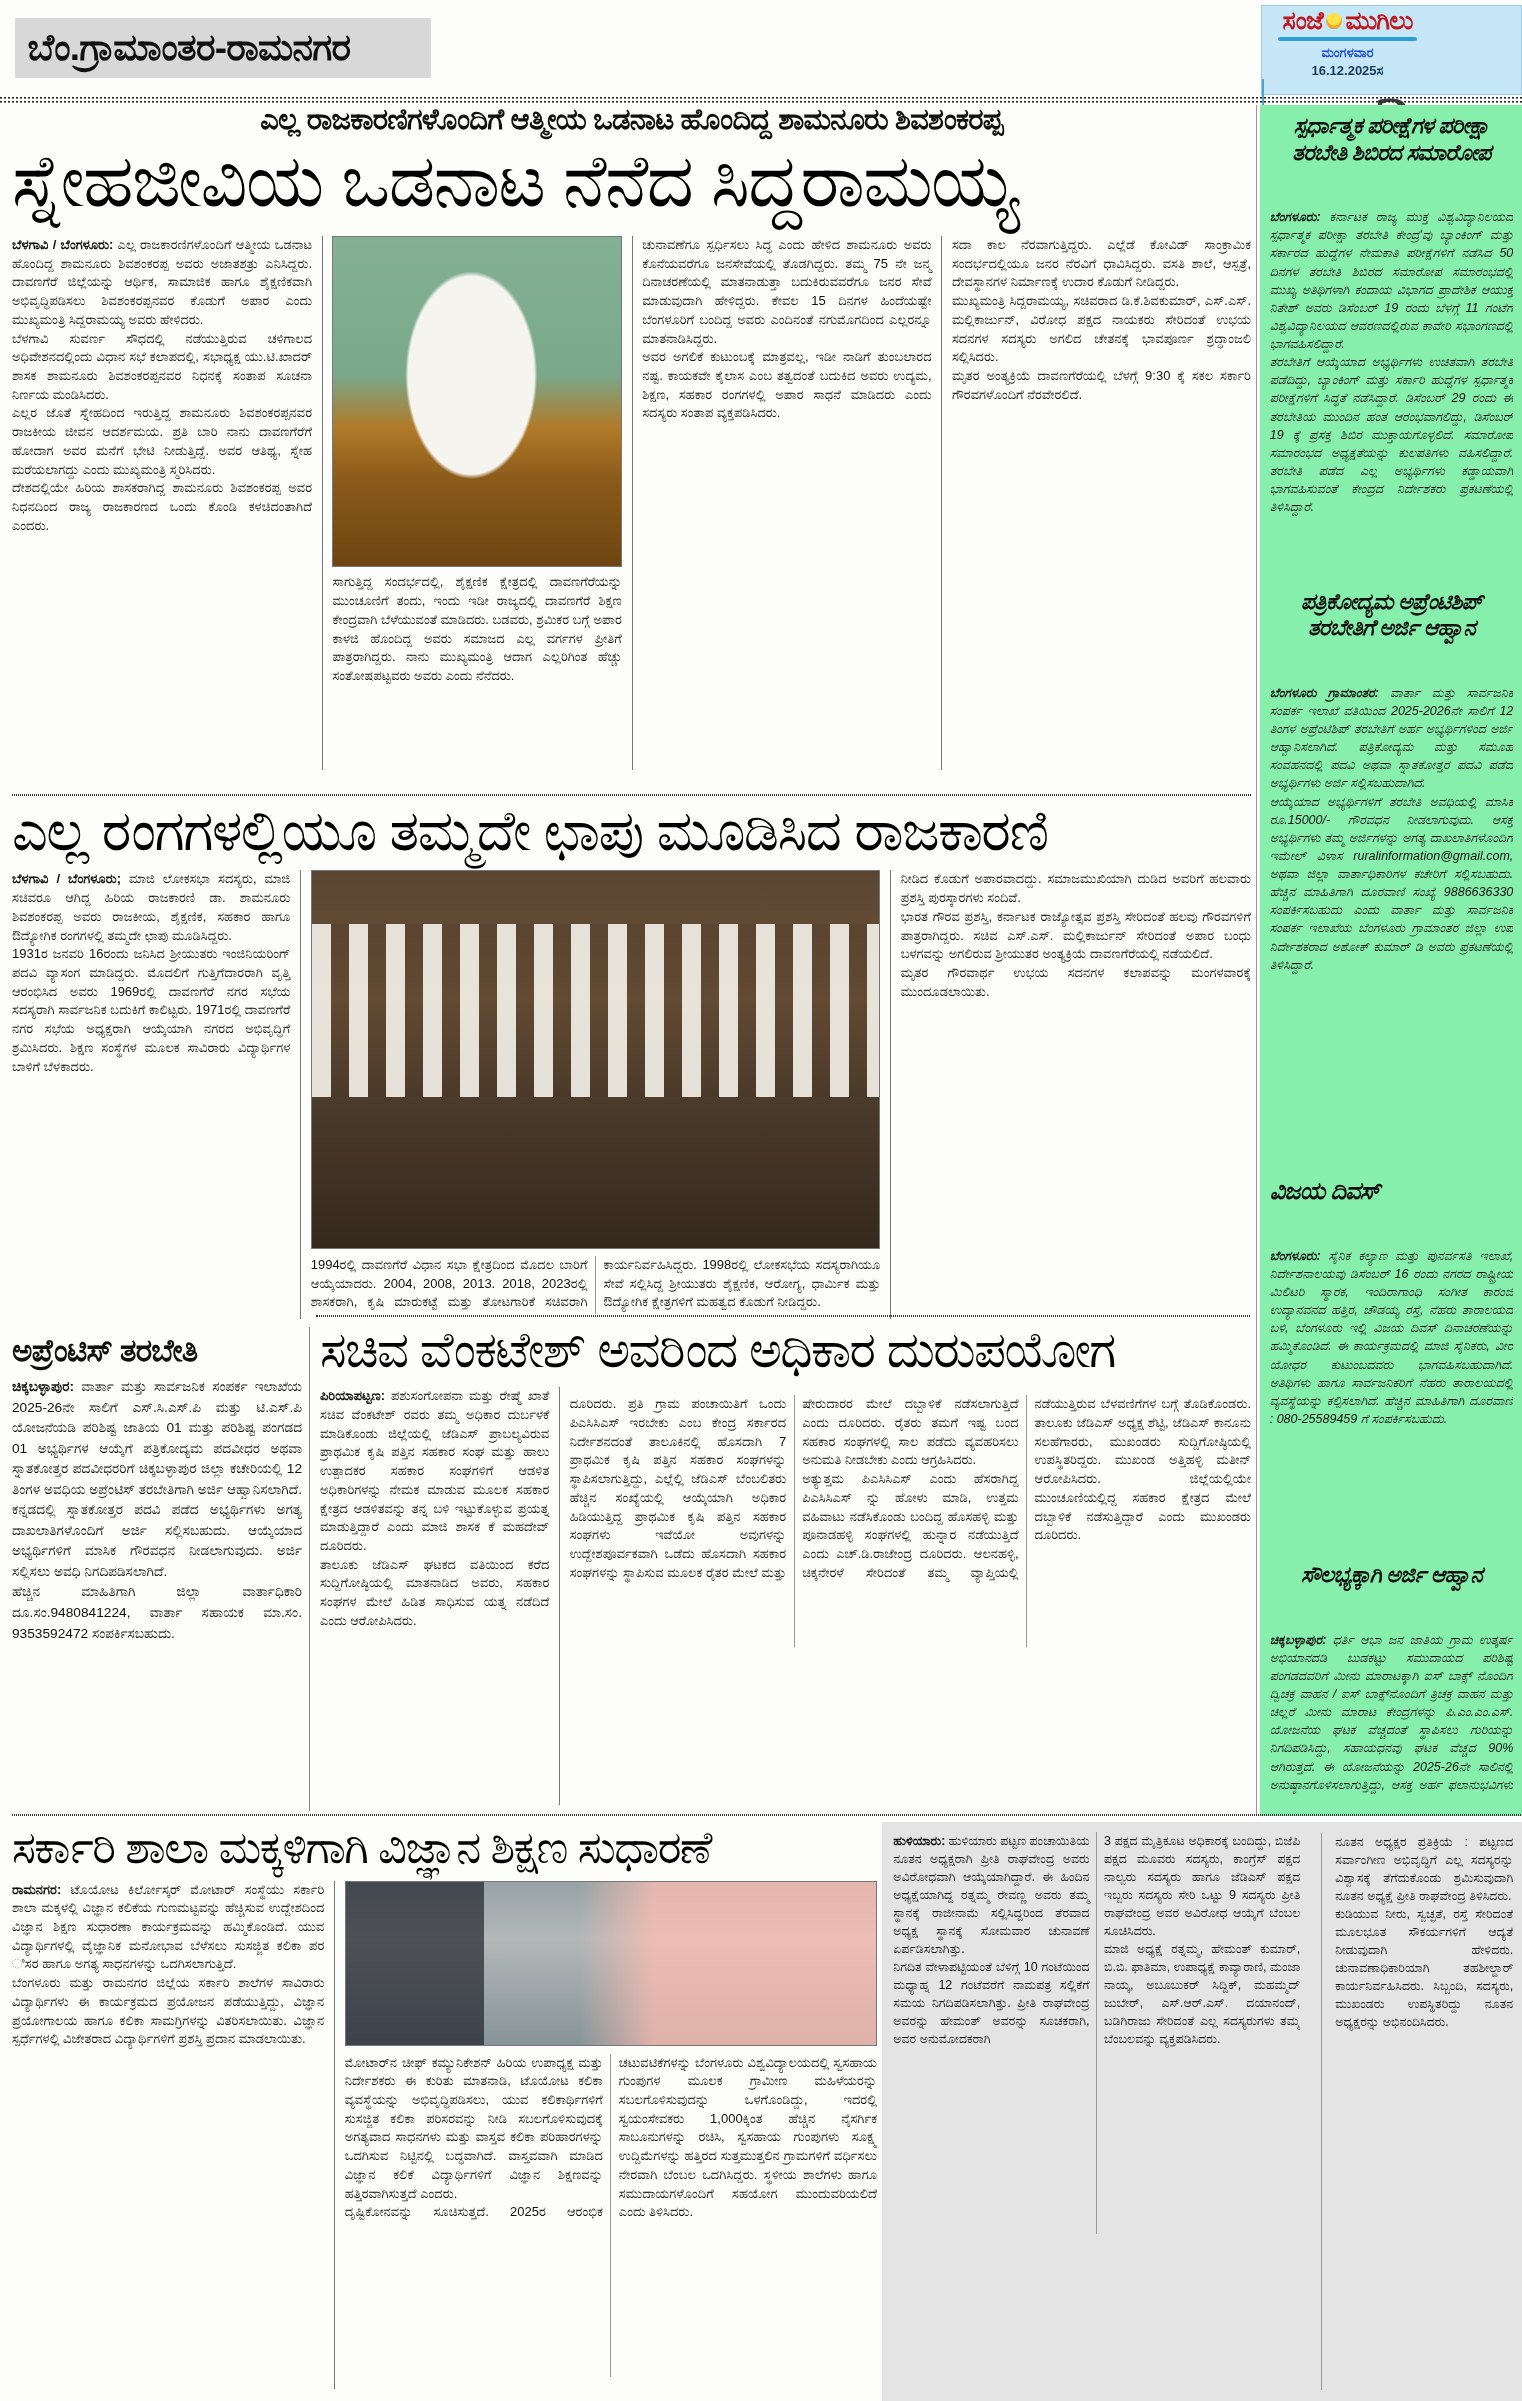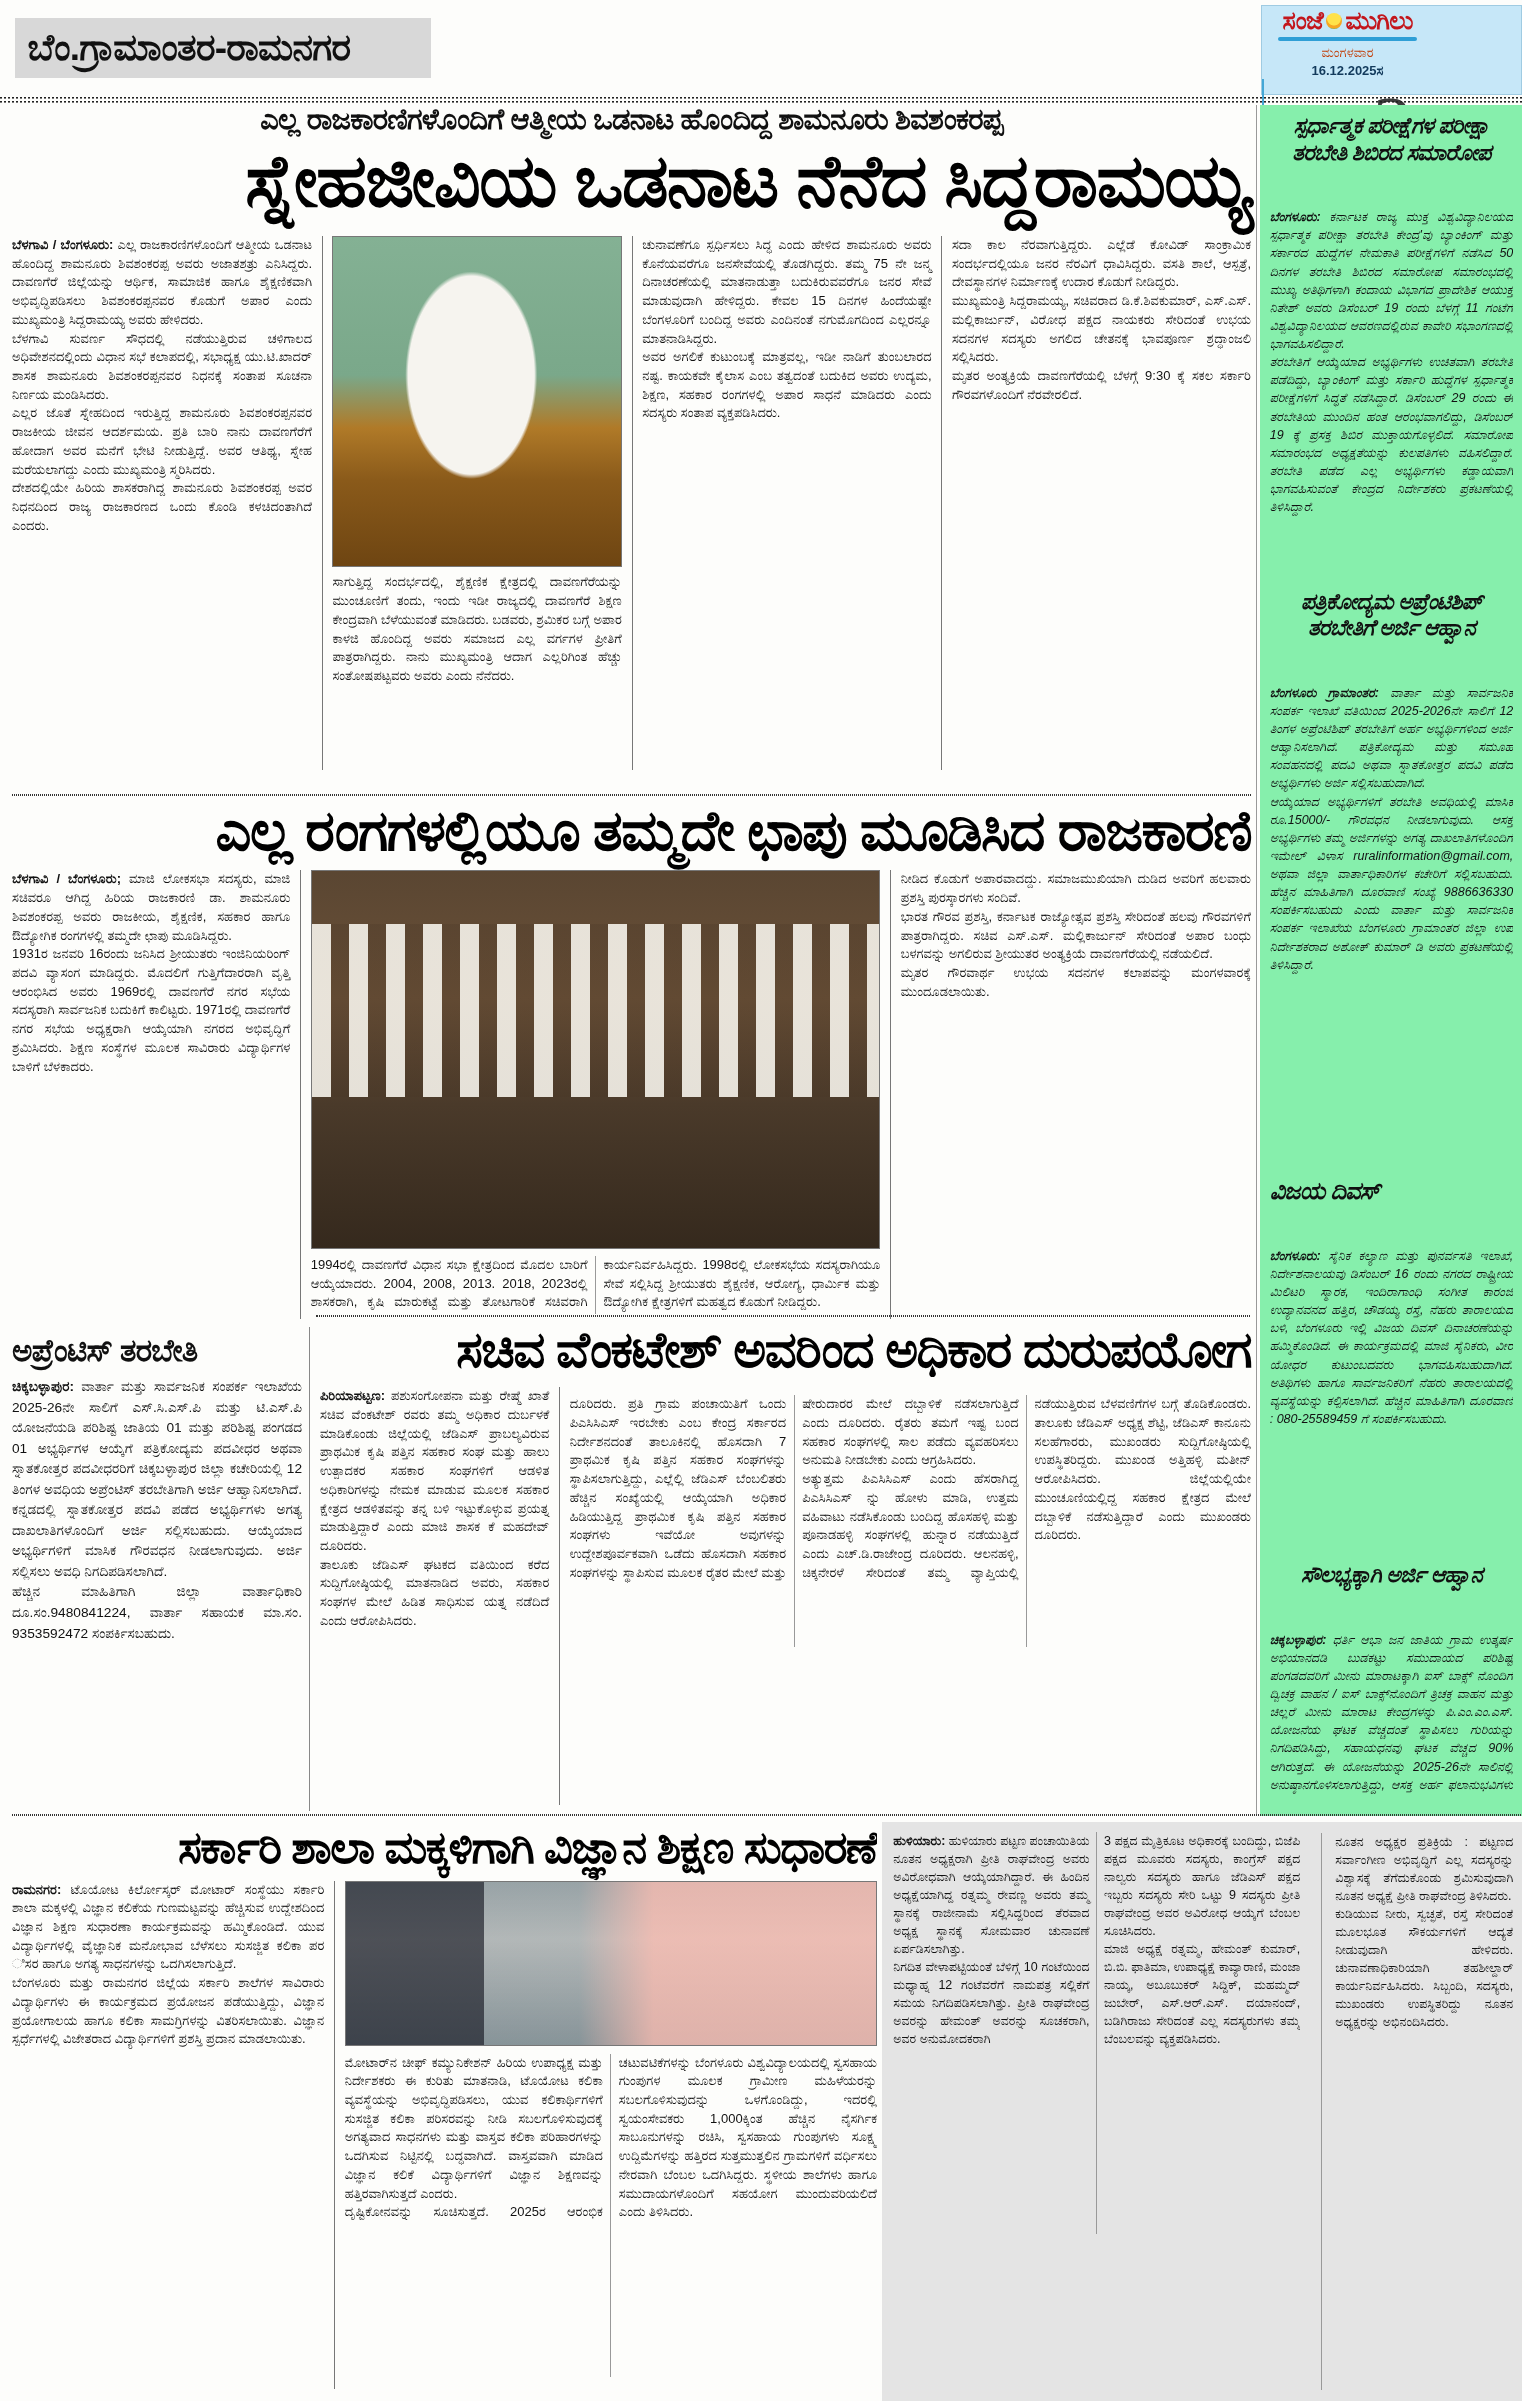--- a/index.html
+++ b/index.html
@@ -11,33 +11,33 @@
   .region-box{left:14.5px;top:18px;width:416px;height:60px;background:#d8d8d8;
               display:flex;align-items:center;padding-left:13px;box-sizing:border-box;
               font-size:37px;font-weight:800;letter-spacing:-0.8px;}
   .masthead-box{left:1261px;top:4.8px;width:261px;height:90px;background:#c6e7f8;
                 display:flex;align-items:stretch;box-sizing:border-box;border:0.8px solid #9fcbe2;flex-direction:column;}
   .mast-left{width:171px;display:flex;flex-direction:column;align-items:center;justify-content:center;gap:1.6px;}
   .mast-title{font-size:25px;font-weight:900;color:#c3161c;display:flex;align-items:center;gap:3.2px;letter-spacing:-0.8px;}
   .sun{width:16px;height:16px;border-radius:50%;display:inline-block;
        background:radial-gradient(circle at 50% 35%,#ffe24a 0 6.5px,#f5a623 7.3px 9.7px,#4a9e3f 10.5px);}
   .mast-bar{width:139px;height:4px;border-radius:2.4px;background:#2f9fd6;}
-  .mast-day{font-size:13px;font-weight:400;color:#c2410c;margin-top:2.4px;}
+  .mast-day{font-size:13px;font-weight:700;color:#1d4ed8;margin-top:2.4px;}
   .mast-date{font-size:13px;font-weight:700;color:#123a5c;}
   .mast-num{flex:1;display:flex;align-items:center;justify-content:center;
             font-size:79px;font-weight:300;color:#3c3c3c;border-left:2.4px solid #44a7d6;
             font-family:"Liberation Serif",serif;}
   .dotband{height:5.6px;background-image:
       repeating-linear-gradient(90deg,#222 0 1.6px,transparent 1.6px 4px),
       repeating-linear-gradient(90deg,#222 0 1.6px,transparent 1.6px 4px);
       background-size:100% 1.6px,100% 1.6px;background-position:0 0,0 4px;background-repeat:no-repeat;}
 
   
   .kicker{text-align:center;font-size:29px;font-weight:800;letter-spacing:-0.8px;}
-  .headline{text-align:right;font-weight:700;color:#000;line-height:1.02;letter-spacing:-1.6px;}
+  .headline{text-align:left;font-weight:400;color:#000;line-height:1.02;letter-spacing:-1.6px;}
   .bt{font-size:13px;line-height:1.44;text-align:justify;white-space:pre-line;margin:0;}
   .dl{font-weight:800;}
   .colbox{overflow:hidden;box-sizing:border-box;}
   .vrule{border-left:0.8px solid #777;}
   .dotrule{border-top:1.6px dotted #333;border-bottom:1.6px dotted #333;height:2.4px;box-sizing:border-box;}
 
   
   .photo{box-sizing:border-box;border:0.8px solid #777;}
   .photo1{background:
       radial-gradient(ellipse 77px 121px at 48% 42%,#f6f4ef 0 63px,rgba(246,244,239,0) 66px),

